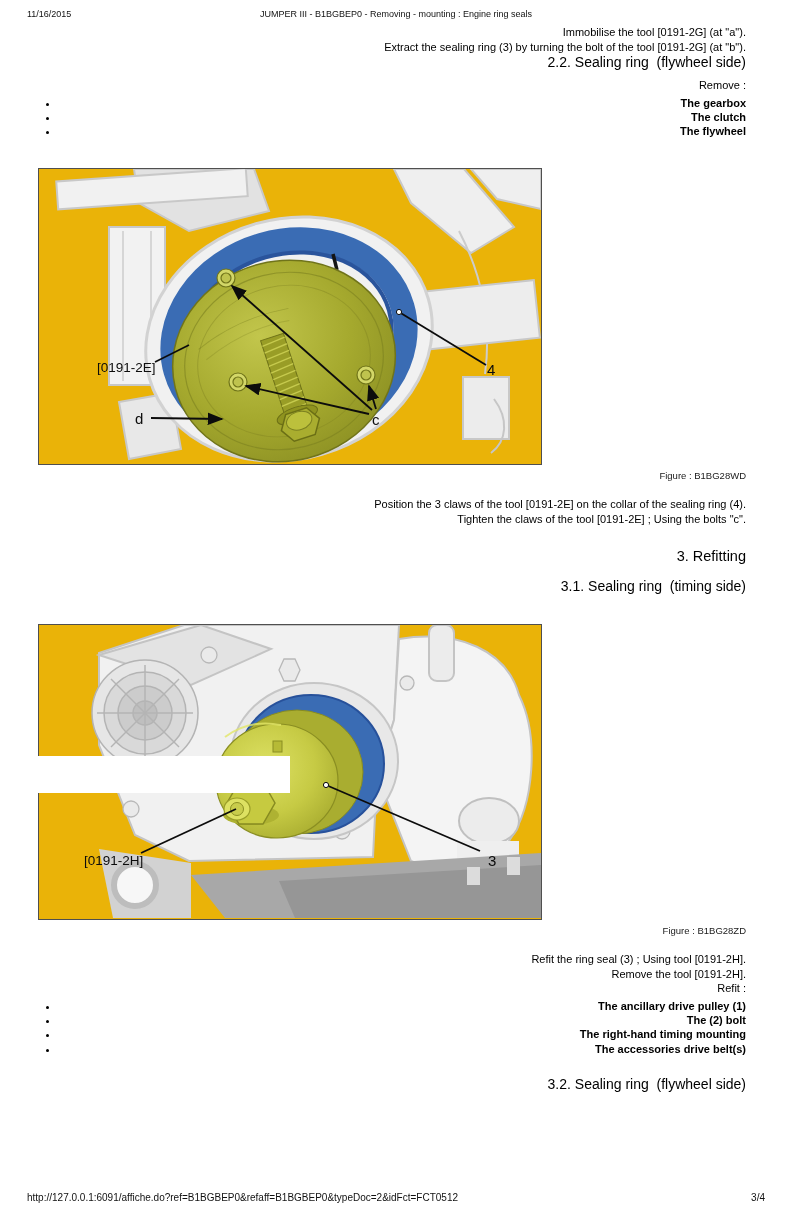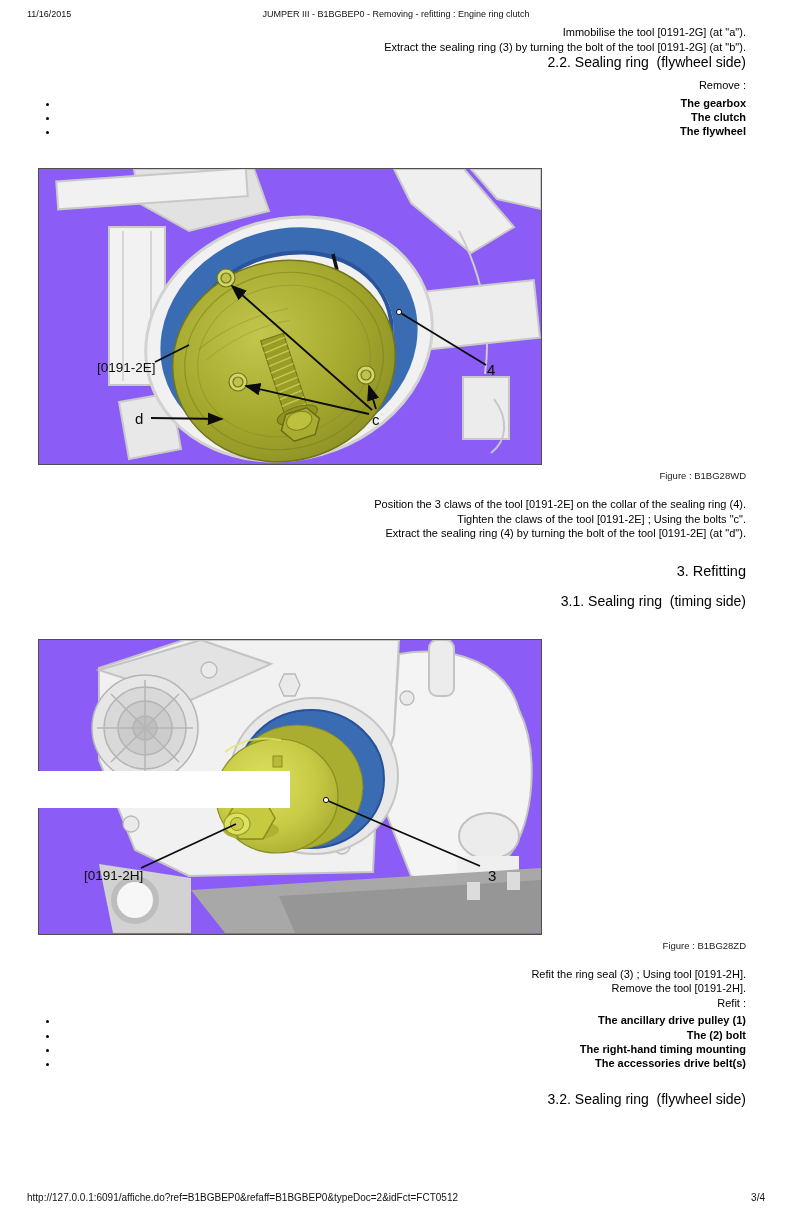--- a/index.html
+++ b/index.html
@@ -13,39 +13,39 @@
   .header { position:absolute; top:9px; left:27px; right:27px; height:14px; font-size:9px; color:#111; }
   .header .date { position:absolute; left:0; top:0; }
   .header .doc-title { position:absolute; left:0; right:0; top:0; text-align:center; }
   .content { position:absolute; top:25px; left:36px; right:46px;text-align:right; }
   p.body { font-size:11px; line-height:14.5px; }
   .h-section { font-size:14.5px; font-weight:normal; white-space:pre-wrap; margin-top:16px; margin-bottom:8px; }
   .h-sub { font-size:14px; font-weight:normal; white-space:pre-wrap; margin-bottom:8px; }
   ul.bullets { list-style:disc; margin:3px 0 0 0; padding-left:23px;font-weight:bold; }
   ul.bullets li { font-size:11px; line-height:14.3px; }
   .figure-box {
-    position:relative; width:504px; border:1px solid #4f4f4f; background:#8b5cf6;
+    position:relative; width:504px; border:1px solid #4f4f4f; background:#eab308;
     margin-top:30px; margin-left:2px;
   }
   .figure-caption { font-size:9.5px; color:#1a1a1a; margin-top:5px; margin-left:2px; }
   .after-fig { margin-top:16px; }
   .censor-band { position:absolute; left:-1px; top:131px; width:252px; height:37px; background:#ffffff; z-index:5; }
   .footer { position:absolute; left:27px; right:27px; top:1192px; font-size:10px; color:#111; }
   .footer .url { float:left; }
   .footer .pagenum { float:right; }
   svg text { font-family:"Liberation Sans", sans-serif; fill:#0c0c0c; }
 </style>
 </head>
 <body>
 
 <div class="page">
 
   <div class="header">
     <span class="date">11/16/2015</span>
-    <span class="doc-title">JUMPER III - B1BGBEP0 - Removing - refitting : Engine ring clutch</span>
+    <span class="doc-title">JUMPER III - B1BGBEP0 - Removing - mounting : Engine ring seals</span>
   </div>
 
   <div class="content">
 
     <p class="body">Immobilise the tool [0191-2G] (at "a").</p>
     <p class="body">Extract the sealing ring (3) by turning the bolt of the tool [0191-2G] (at "b").</p>
 
     <h2 class="h-sub">2.2. Sealing ring  (flywheel side)</h2>
     <p class="body">Remove :</p>
     <ul class="bullets">
@@ -140,21 +140,20 @@
         <text x="96" y="255" font-size="15">d</text>
         <text x="333" y="256" font-size="15">c</text>
         <text x="448" y="206" font-size="15">4</text>
       </svg>
     </div>
     <p class="figure-caption">Figure : B1BG28WD</p>
 
     <div class="after-fig">
       <p class="body">Position the 3 claws of the tool [0191-2E] on the collar of the sealing ring (4).</p>
       <p class="body">Tighten the claws of the tool [0191-2E] ; Using the bolts "c".</p>
-      <p class="body">Extract the sealing ring (4) by turning the bolt of the tool [0191-2E] (at "d").</p>
     </div>
 
     <h2 class="h-section" style="margin-top:22px;">3. Refitting</h2>
     <h2 class="h-sub" style="margin-top:14px;">3.1. Sealing ring  (timing side)</h2>
 
     <div class="figure-box" style="height:296px;">
       <svg width="502" height="294" viewBox="0 0 502 294">
         <defs>
           <radialGradient id="yellowGrad" cx="40%" cy="38%" r="75%">
             <stop offset="0%" stop-color="#dde164"></stop>

